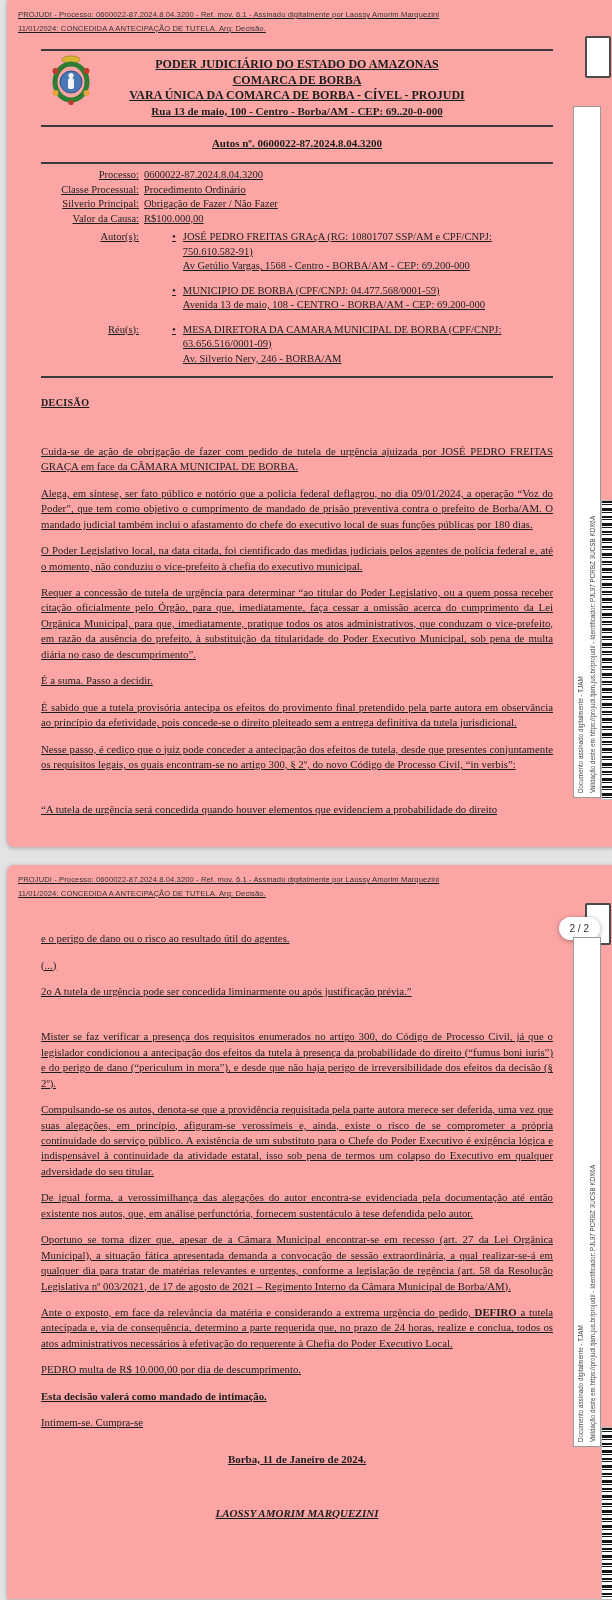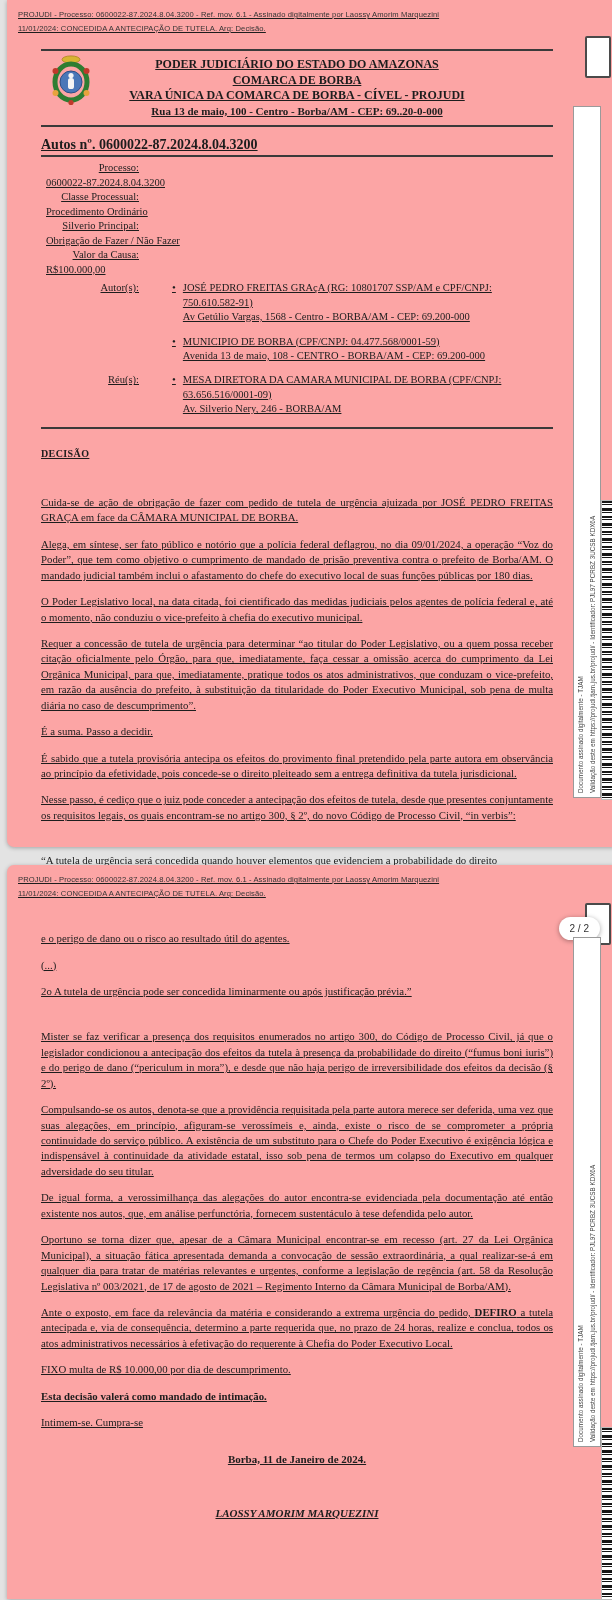--- a/index.html
+++ b/index.html
@@ -21,26 +21,26 @@
     padding:8px 0 0 11px; line-height:1.85; letter-spacing:.1px;
   }
   .content { padding:0 66px 0 34px; }
   .court-header {
     position:relative; border-top:2px solid #3a3a3a; border-bottom:2px solid #3a3a3a;
     text-align:center; font-weight:bold; padding:6px 0 7px; margin-top:13px;
   }
   .court-header .ch { font-size:12px; line-height:1.3; }
   .court-header .ch4 { font-size:11px; }
   .crest { position:absolute; left:8px; top:3px; }
-  .autos { text-align:left; font-weight:bold; font-size:14px; padding:10px 0 2px; }
+  .autos { text-align:center; font-weight:bold; font-size:11px; padding:10px 0 13px; }
   .meta {
     border-top:2px solid #3a3a3a; border-bottom:2px solid #3a3a3a;
     font-size:10.5px; padding:4px 0 10px; line-height:1.38;
   }
-  .meta-row { display:flex;flex-direction:column; }
+  .meta-row { display:flex; }
   .meta-label { width:98px; text-align:right; flex:none; }
   .meta-value { padding-left:5px; }
   .party-row { display:flex; margin-top:10px; }
   .party-bullet { flex:none; margin-left:40px; font-size:11px; line-height:1.2; }
   .party-text { padding-left:7px; max-width:330px; }
   .decisao { text-align:left; font-weight:bold; font-size:10px; letter-spacing:.4px; margin:19px 0 36px; }
   .body-text p { font-size:10.8px; line-height:1.43; text-align:justify; margin:0 0 11px; }
   .gap-before { margin-top:30px !important; }
   .bold-inline { font-weight:bold; }
   .bold-para { font-weight:bold; }
@@ -197,21 +197,21 @@
   <div class="content">
     <div class="body-text" style="margin-top:30px;">
       <p>e o perigo de dano ou o risco ao resultado útil do agentes.</p>
       <p>(...)</p>
       <p>2o A tutela de urgência pode ser concedida liminarmente ou após justificação prévia.”</p>
       <p class="gap-before">Mister se faz verificar a presença dos requisitos enumerados no artigo 300, do Código de Processo Civil, já que o legislador condicionou a antecipação dos efeitos da tutela à presença da probabilidade do direito (“fumus boni iuris”) e do perigo de dano (“periculum in mora”), e desde que não haja perigo de irreversibilidade dos efeitos da decisão (§ 2º).</p>
       <p>Compulsando-se os autos, denota-se que a providência requisitada pela parte autora merece ser deferida, uma vez que suas alegações, em princípio, afiguram-se verossímeis e, ainda, existe o risco de se comprometer a própria continuidade do serviço público. A existência de um substituto para o Chefe do Poder Executivo é exigência lógica e indispensável à continuidade da atividade estatal, isso sob pena de termos um colapso do Executivo em qualquer adversidade do seu titular.</p>
       <p>De igual forma, a verossimilhança das alegações do autor encontra-se evidenciada pela documentação até então existente nos autos, que, em análise perfunctória, fornecem sustentáculo à tese defendida pelo autor.</p>
       <p>Oportuno se torna dizer que, apesar de a Câmara Municipal encontrar-se em recesso (art. 27 da Lei Orgânica Municipal), a situação fática apresentada demanda a convocação de sessão extraordinária, a qual realizar-se-á em qualquer dia para tratar de matérias relevantes e urgentes, conforme a legislação de regência (art. 58 da Resolução Legislativa nº 003/2021, de 17 de agosto de 2021 – Regimento Interno da Câmara Municipal de Borba/AM).</p>
       <p><span>Ante o exposto, em face da relevância da matéria e considerando a extrema urgência do pedido, </span><span class="bold-inline">DEFIRO</span><span> a tutela antecipada e, via de consequência, determino a parte requerida que, no prazo de 24 horas, realize e conclua, todos os atos administrativos necessários à efetivação do requerente à Chefia do Poder Executivo Local.</span></p>
-      <p>FIXO multa de R$ 10.000,00 por dia de descumprimento.</p>
+      <p>PEDRO multa de R$ 10.000,00 por dia de descumprimento.</p>
       <p class="bold-para">Esta decisão valerá como mandado de intimação.</p>
       <p>Intimem-se. Cumpra-se</p>
     </div>
 
     <div class="date-line">Borba, 11 de Janeiro de 2024.</div>
     <div class="sig-name">LAOSSY AMORIM MARQUEZINI</div>
   </div>
 
   <div class="side-strip s2">
     <div class="side-text">

